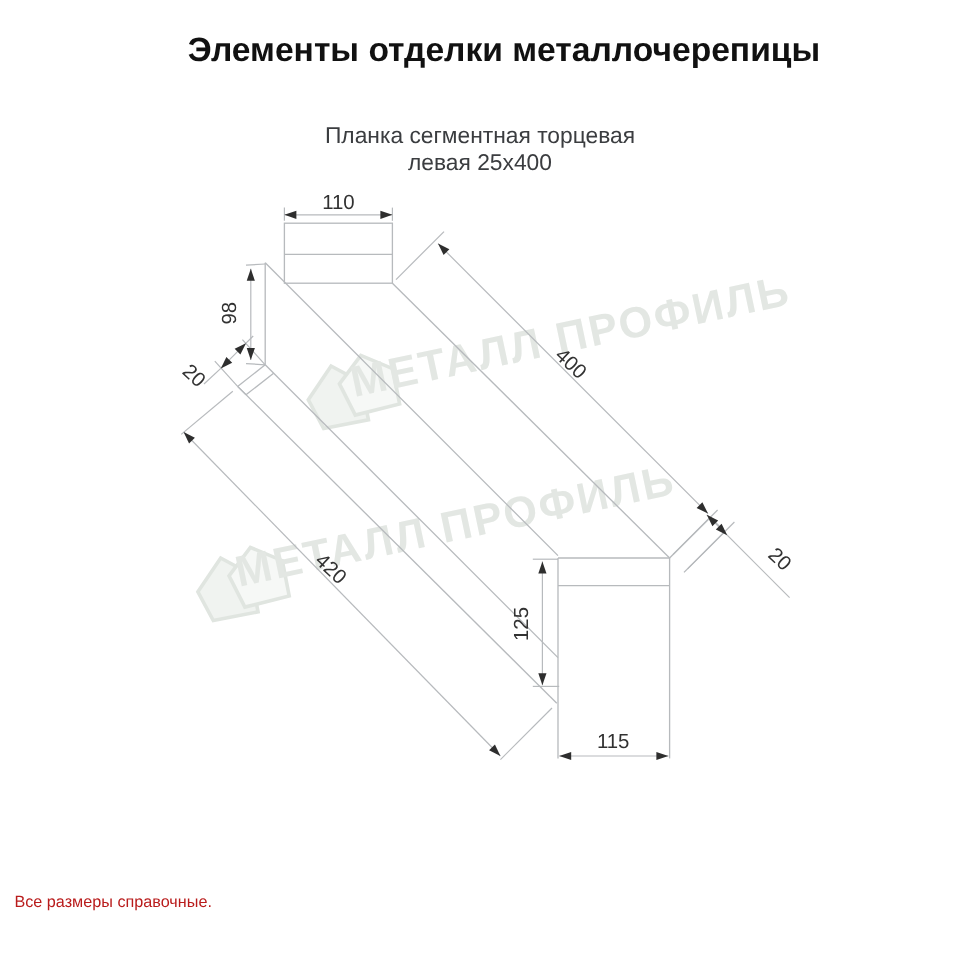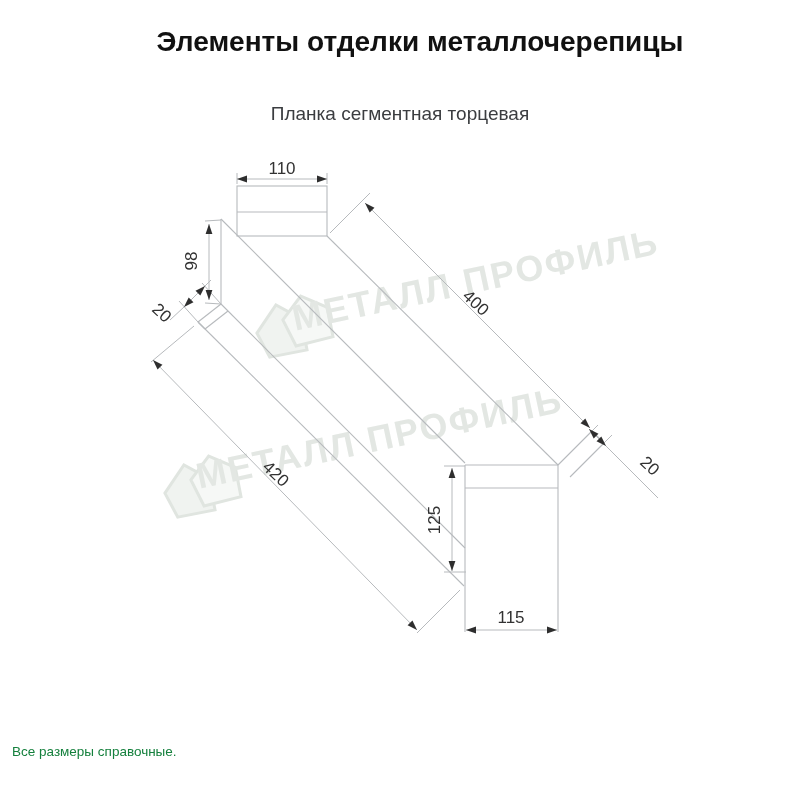--- a/index.html
+++ b/index.html
@@ -11,32 +11,33 @@
     position:absolute;left:0;top:26px;width:800px;text-align:center;
     font-size:28px;font-weight:bold;color:#111;letter-spacing:0;padding-left:20px;
   }
   .subtitle{
     position:absolute;left:0;top:102px;width:800px;text-align:center;
     font-size:19px;color:#3b3d40;line-height:23px;
   }
   .drawing-svg{position:absolute;left:0;top:0;}
   .footnotes{
     position:absolute;left:12px;top:741px;
-    font-size:13.5px;color:#15803d;line-height:21px;
+    font-size:13.5px;color:#b91c1c;line-height:21px;
   }
   .dim-text{font-size:17px;fill:#323232;}
   .wm-text{font-size:36px;font-weight:bold;letter-spacing:2px;fill:#e3e7e3;}
 </style>
 </head>
 <body>
 
 <div class="page-title">Элементы отделки металлочерепицы</div>
 
 <div class="subtitle">
   <div>Планка сегментная торцевая</div>
+  <div>левая 25х400</div>
 </div>
 
 <svg class="drawing-svg" width="800" height="800" viewBox="0 0 800 800">
   <defs>
     <marker id="aE" markerUnits="userSpaceOnUse" markerWidth="12" markerHeight="10" refX="11" refY="5" orient="auto">
       <path d="M1,1.6 L11,5 L1,8.4 Z" fill="#2e2e2e"></path>
     </marker>
     <marker id="aS" markerUnits="userSpaceOnUse" markerWidth="12" markerHeight="10" refX="1" refY="5" orient="auto">
       <path d="M11,1.6 L1,5 L11,8.4 Z" fill="#2e2e2e"></path>
     </marker>

